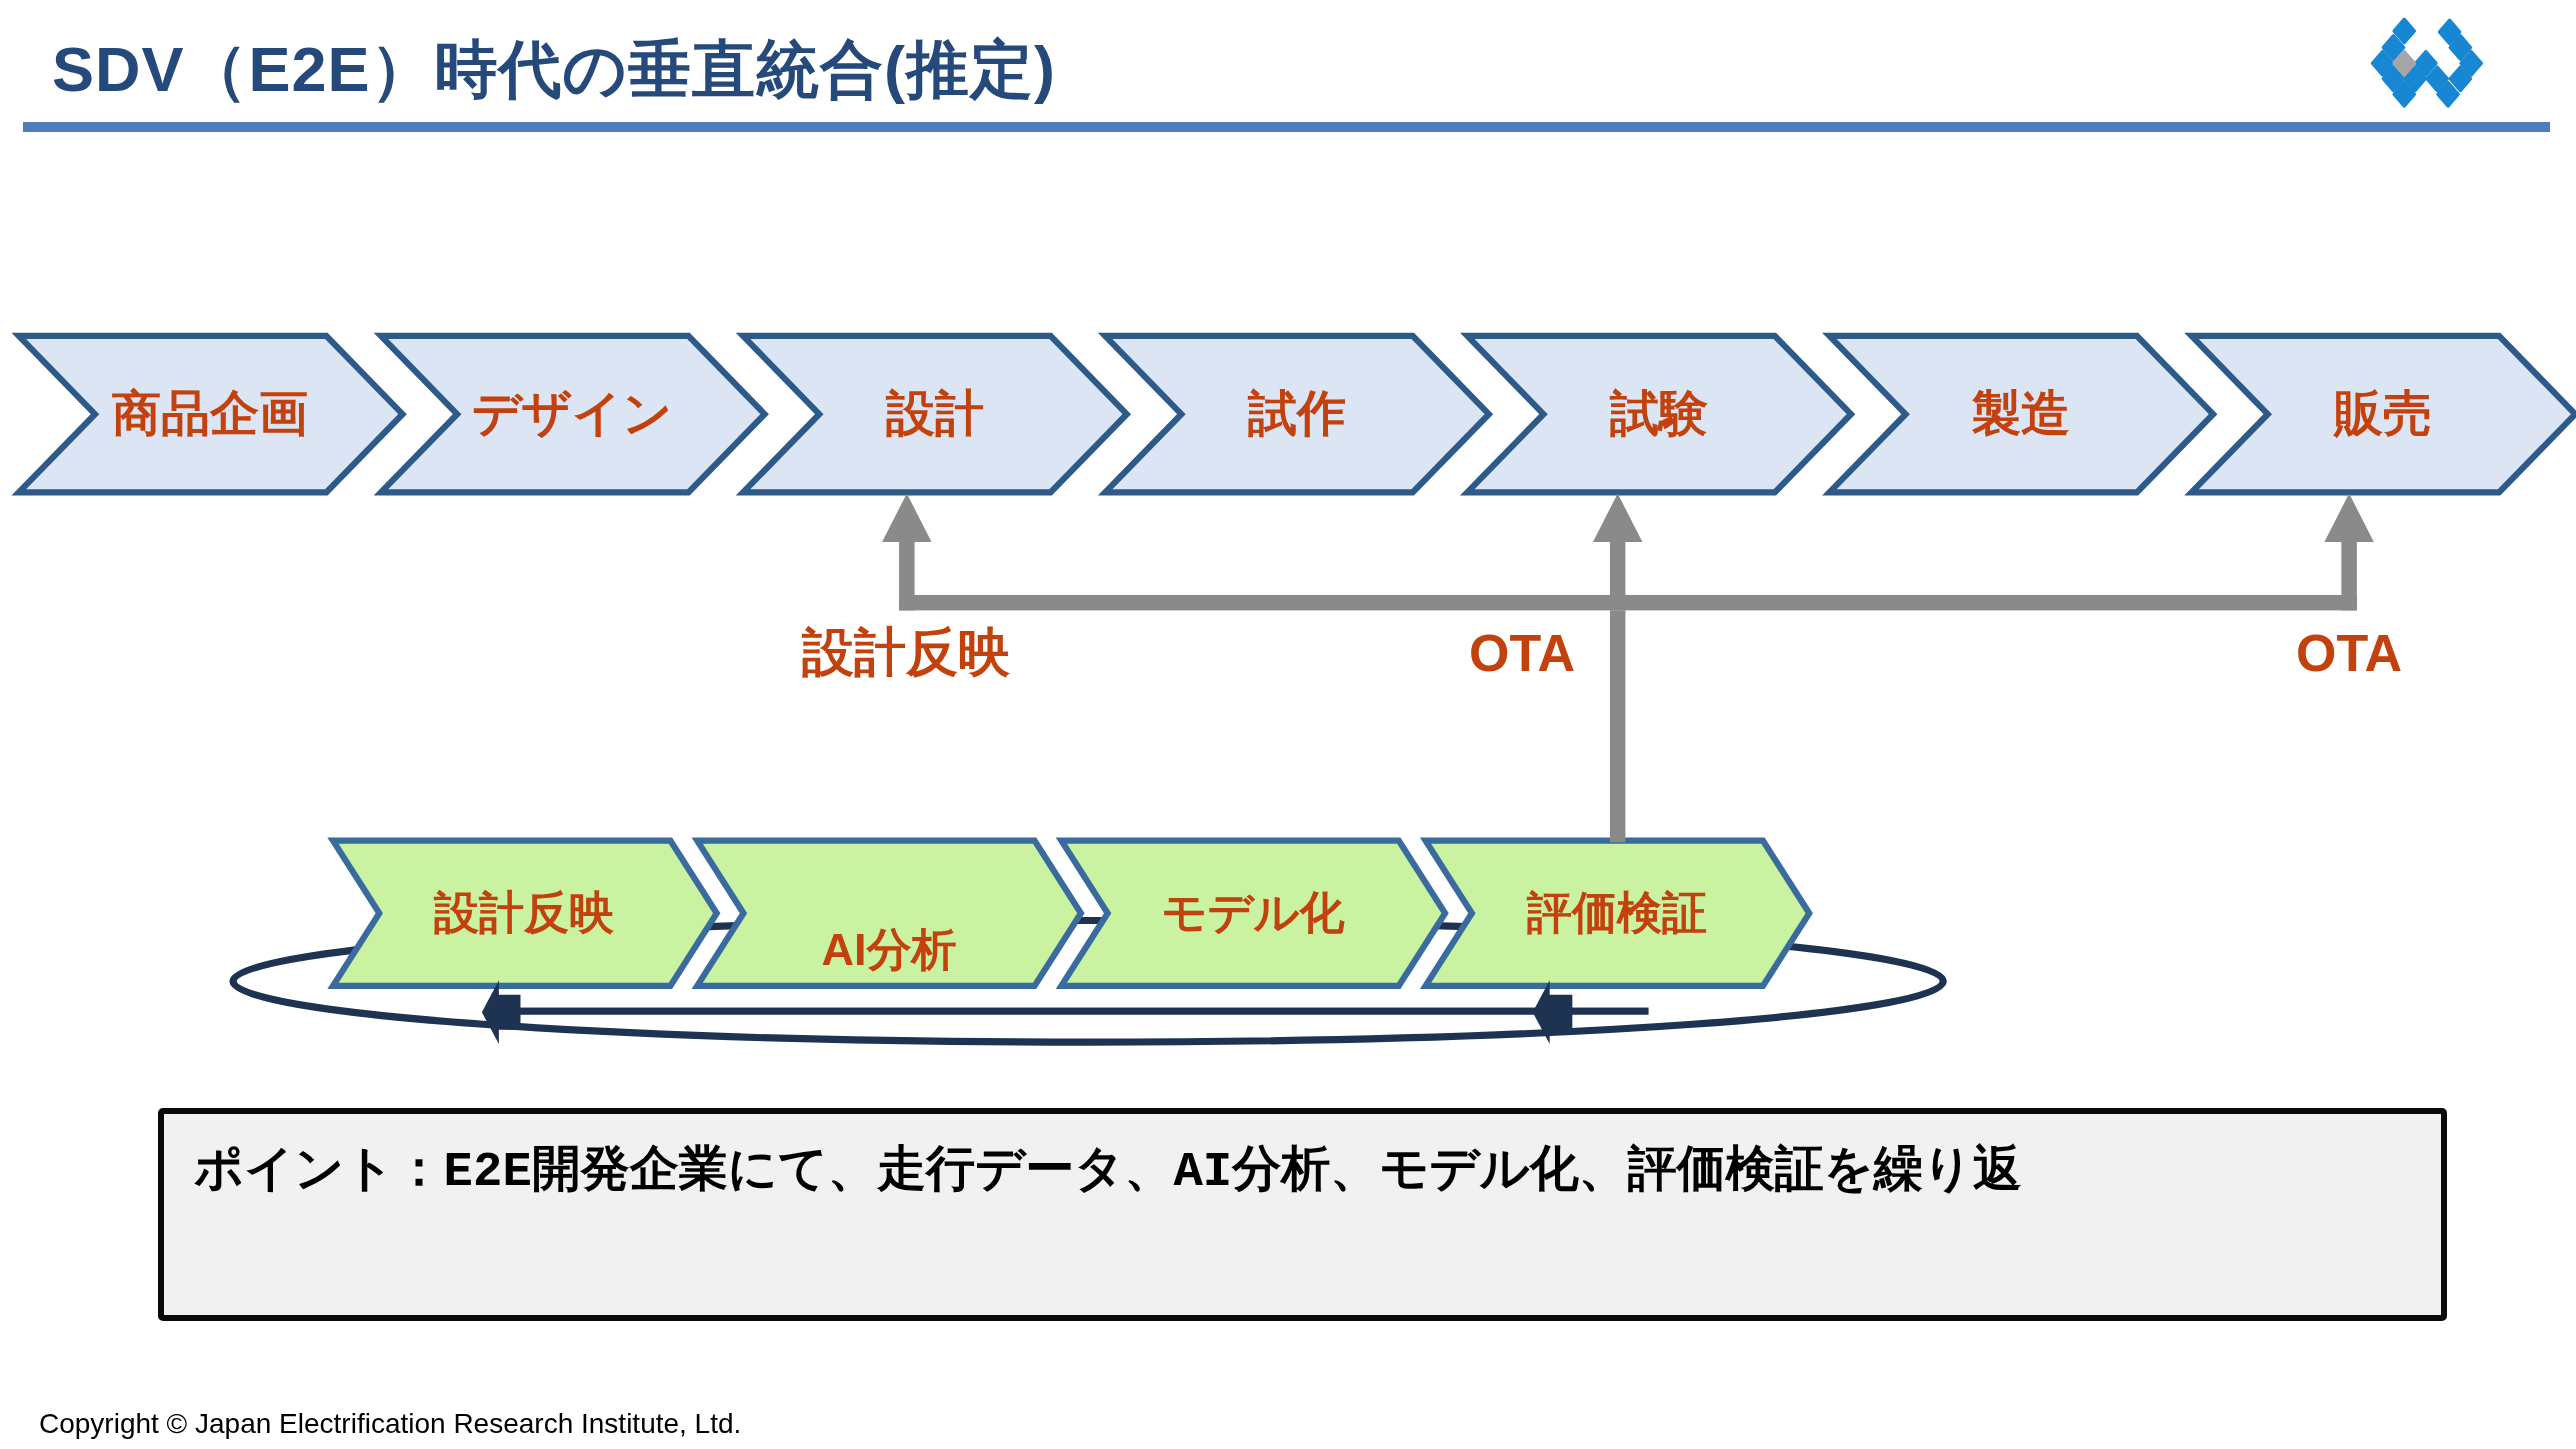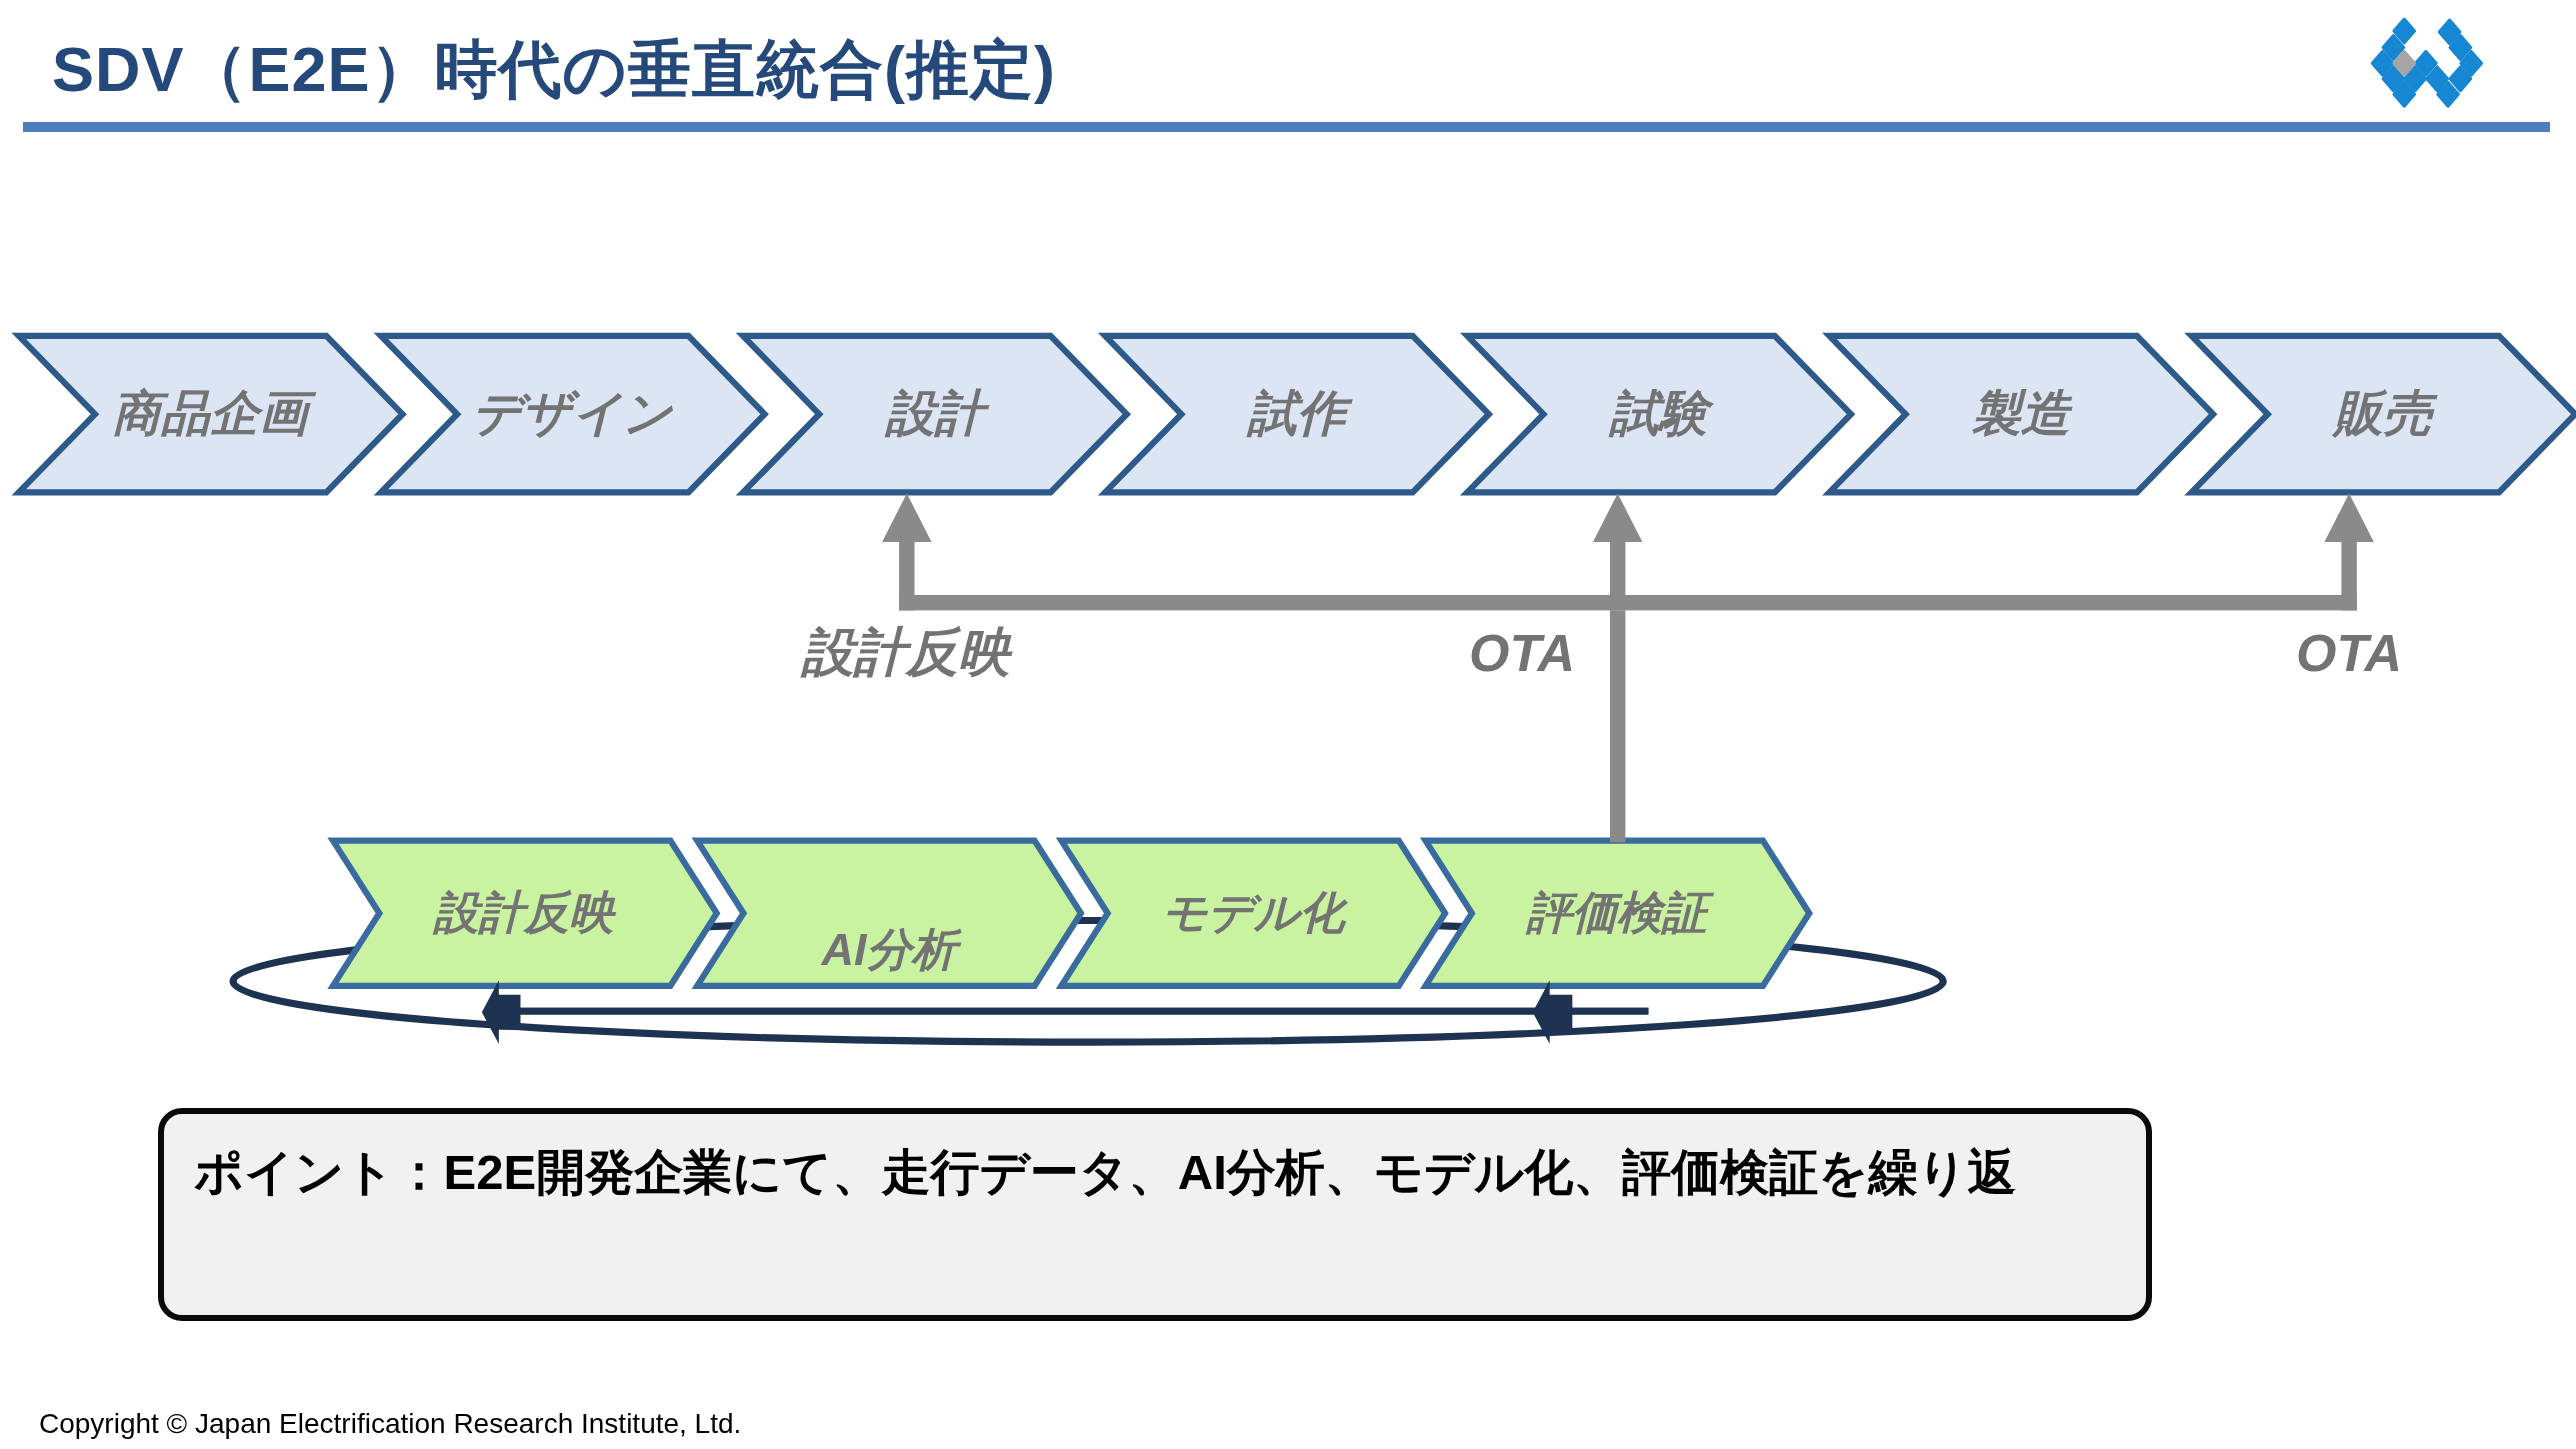--- a/index.html
+++ b/index.html
@@ -23,37 +23,37 @@
   }
   .heading{
     left:40px;top:164px;
     font-size:58px;font-weight:bold;color:#000;
     white-space:nowrap;
   }
   .diagram{position:absolute;left:0;top:0;width:2576px;height:1449px;}
   .lbl{
     position:absolute;
     transform:translate(-50%,-50%);
-    font-weight:bold;color:#737373;white-space:nowrap;font-style:italic;
+    font-weight:bold;color:#c2410c;white-space:nowrap;
   }
   .proc-lbl{font-size:49px;}
   .loop-lbl{font-size:45px;}
   .conn-lbl{font-size:52px;}
   .sdv-caption{
     left:49px;top:725px;
     font-size:54px;font-weight:bold;white-space:nowrap;
   }
   .point-box{
-    left:158px;top:1108px;width:1994px;height:213px;
+    left:158px;top:1108px;width:2289px;height:213px;
     box-sizing:border-box;
     background:#F1F1F1;
     border:6.2px solid #0a0a0a;
-    border-radius:24px;
+    border-radius:5px;
     padding:20.6px 30px;
-    font-size:49px;font-weight:bold;line-height:1.55;
+    font-size:49px;font-weight:bold;line-height:1.55;font-family:Liberation Mono, monospace;
   }
   .point-box div{white-space:nowrap;}
   .footer-copyright{
     left:39px;top:1408px;
     font-size:28px;color:#000;white-space:nowrap;
   }
   .footer-source{
     left:1937px;top:1392px;
     font-size:33px;color:#000;white-space:nowrap;
   }

